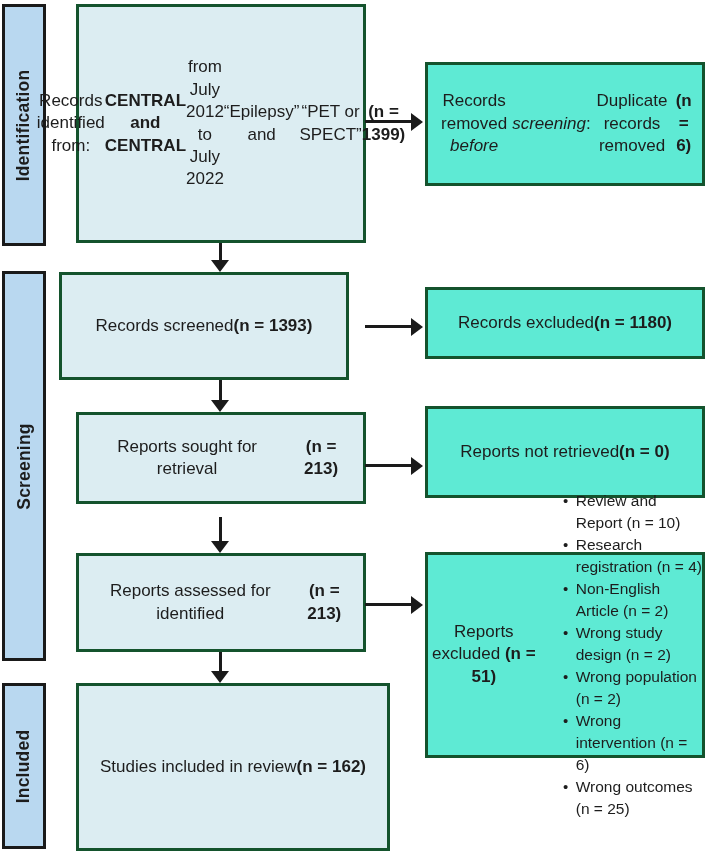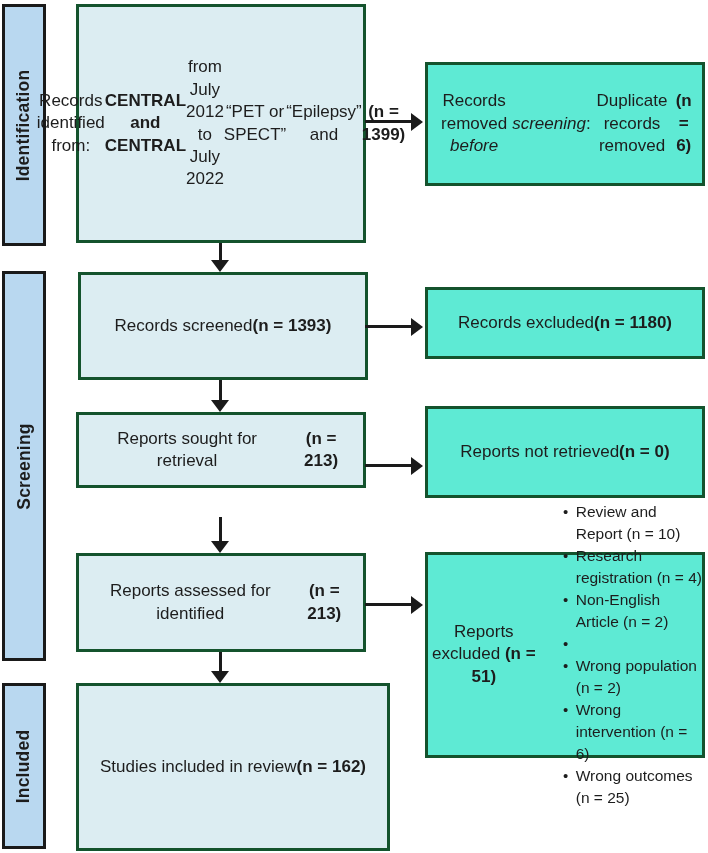--- a/index.html
+++ b/index.html
@@ -24,22 +24,22 @@
     font-size: 17px;
     line-height: 1.32;
     padding: 6px 8px;
   }
   .box.main { background: #dcedf2; }
   .box.gray { background: #5eead4; }
   .line .b, .b { font-weight: bold; }
   .line .i, .i { font-style: italic; }
 
   #box-identified { left: 76px; top: 4px;   width: 290px; height: 239px; }
-  #box-screened   { left: 78px; top: 272px; width: 290px; height: 108px; }
-  #box-sought     { left: 76px; top: 412px; width: 290px; height: 76px; }
+  #box-screened   { left: 59px; top: 272px; width: 290px; height: 108px; }
+  #box-sought     { left: 76px; top: 412px; width: 290px; height: 92px; }
   #box-assessed   { left: 76px; top: 553px; width: 290px; height: 99px;  }
   #box-included   { left: 76px; top: 683px; width: 314px; height: 168px; }
 
   #rbox-removed       { left: 425px; top: 62px;  width: 280px; height: 124px; }
   #rbox-rec-excluded  { left: 425px; top: 287px; width: 280px; height: 72px;  }
   #rbox-not-retrieved { left: 425px; top: 406px; width: 280px; height: 92px;  }
   #rbox-rep-excluded  { left: 425px; top: 552px; width: 280px; height: 206px; padding: 8px 0; }
 
   #rbox-rep-excluded .box-lines { margin-bottom: 1px; }
   .bullets { width: 100%; padding-left: 16px; text-align: left; }
@@ -106,22 +106,22 @@
     <span>Screening</span>
   </div>
   <div class="stage" id="stage-included">
     <span>Included</span>
   </div>
 
   <div class="box main" id="box-identified">
       <div class="line"><span>Records identified from:</span></div>
       <div class="line"><span class="b">CENTRAL and CENTRAL</span></div>
       <div class="line"><span>from July 2012 to July 2022</span></div>
+      <div class="line"><span>“Epilepsy” and</span></div>
       <div class="line"><span>“PET or SPECT”</span></div>
-      <div class="line"><span>“Epilepsy” and</span></div>
       <div class="line"><span class="b">(n = 1399)</span></div>
     </div>
   <div class="box main" id="box-screened">
       <div class="line"><span>Records screened</span></div>
       <div class="line"><span class="b">(n = 1393)</span></div>
     </div>
   <div class="box main" id="box-sought">
       <div class="line"><span>Reports sought for retrieval</span></div>
       <div class="line"><span class="b">(n = 213)</span></div>
     </div>
@@ -160,20 +160,21 @@
         <div class="bullet-row">
           <span class="dot">•</span>
           <span class="btext">Research registration (n = 4)</span>
         </div>
         <div class="bullet-row">
           <span class="dot">•</span>
           <span class="btext">Non-English Article (n = 2)</span>
         </div>
         <div class="bullet-row">
           <span class="dot">•</span>
+          <span class="btext">Wrong study design (n = 2)</span>
         </div>
         <div class="bullet-row">
           <span class="dot">•</span>
           <span class="btext">Wrong population (n = 2)</span>
         </div>
         <div class="bullet-row">
           <span class="dot">•</span>
           <span class="btext">Wrong intervention (n = 6)</span>
         </div>
         <div class="bullet-row">

